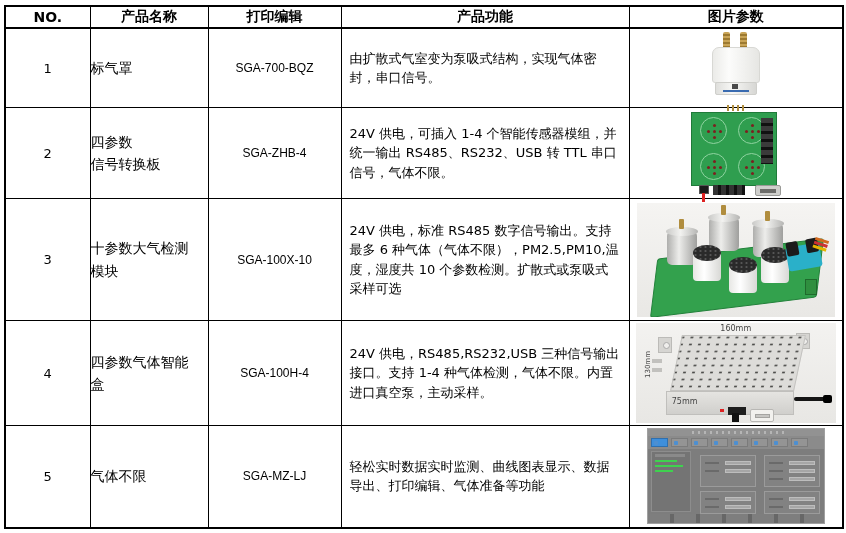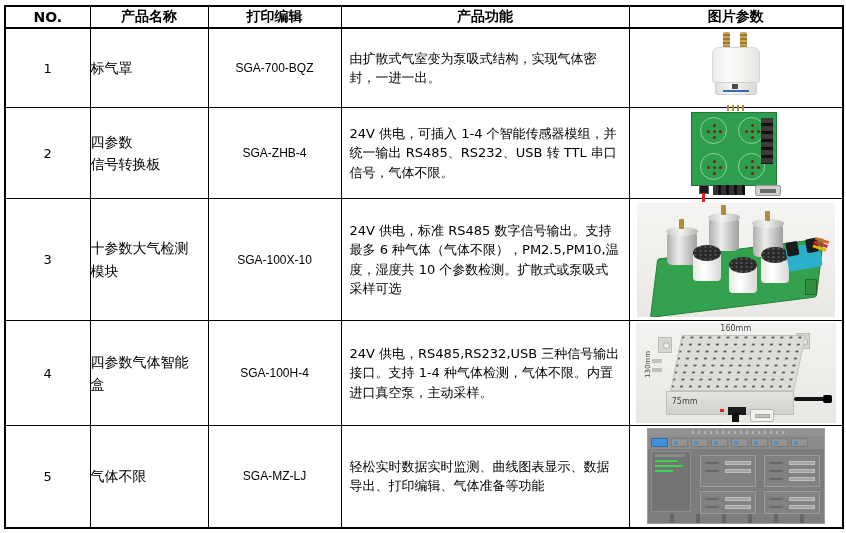--- a/index.html
+++ b/index.html
@@ -140,21 +140,21 @@
         <th>产品功能</th>
         <th>图片参数</th>
       </tr>
     </thead>
     <tbody>
 
       <tr class="r1">
         <td class="c-no">1</td>
         <td class="c-name">标气罩</td>
         <td class="c-model">SGA-700-BQZ</td>
-        <td class="c-func">由扩散式气室变为泵吸式结构，实现气体密封，一进一出。</td>
+        <td class="c-func">由扩散式气室变为泵吸式结构，实现气体密封，串口信号。</td>
         <td class="c-img">
           <div class="photo hood-photo">
             <div class="hood-fitting f1"></div>
             <div class="hood-fitting f2"></div>
             <div class="hood-body"></div>
             <div class="hood-base"></div>
             <div class="hood-chip"></div>
             <div class="hood-label"></div>
             <div class="hood-pins"><i></i><i></i><i></i><i></i></div>
           </div>

